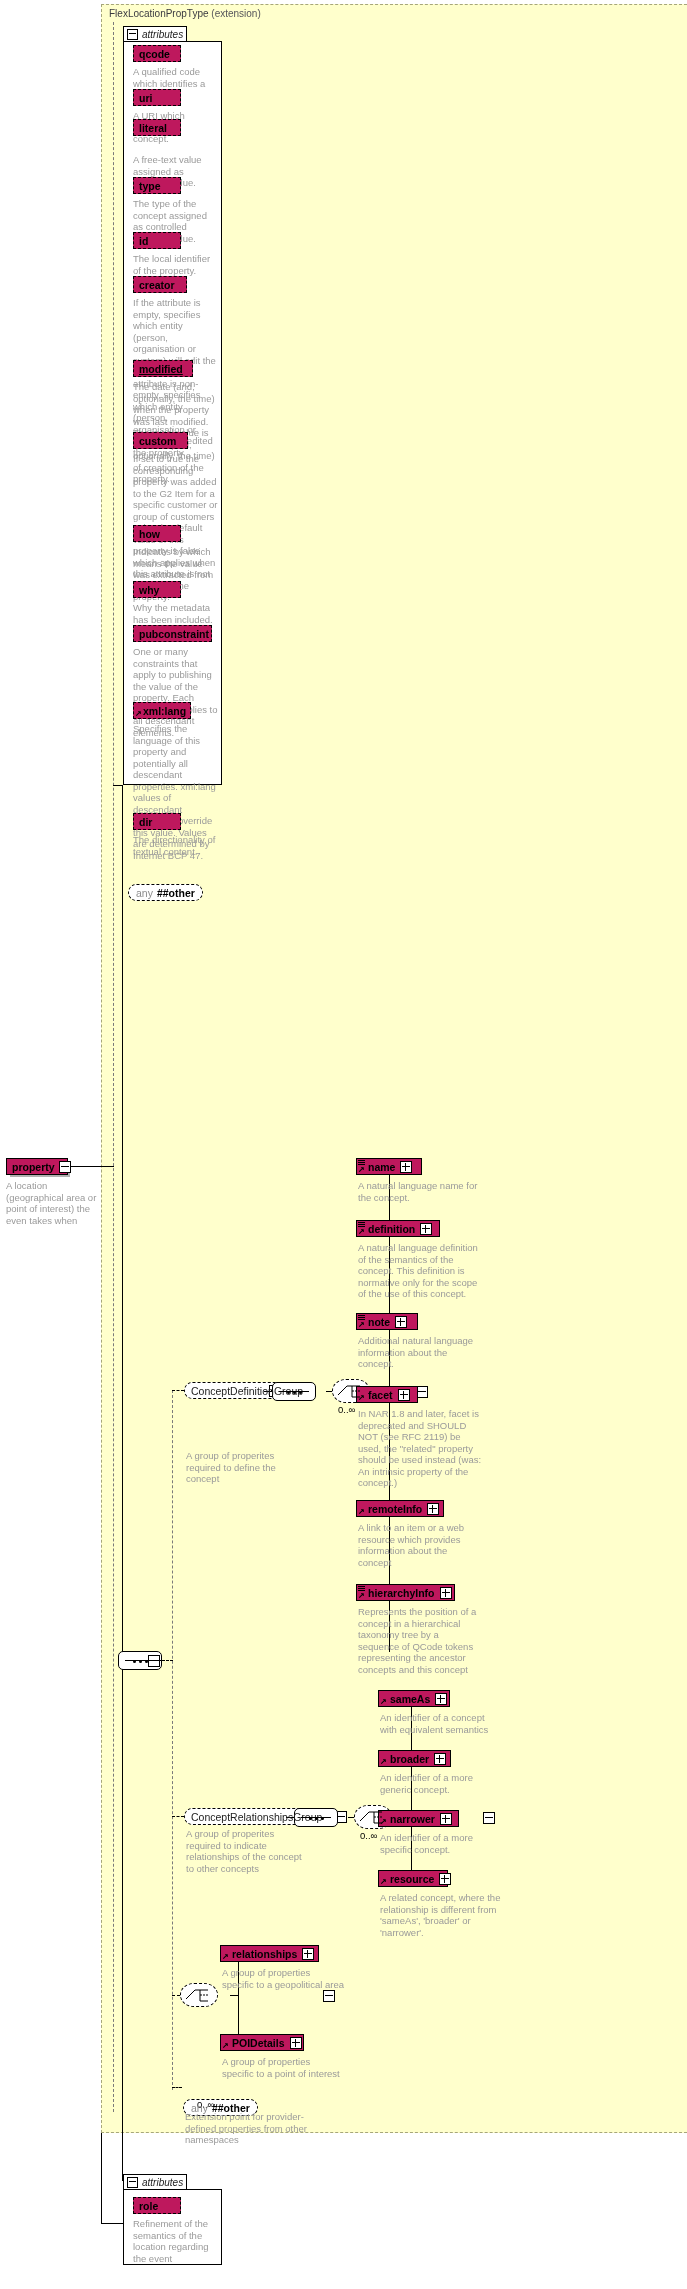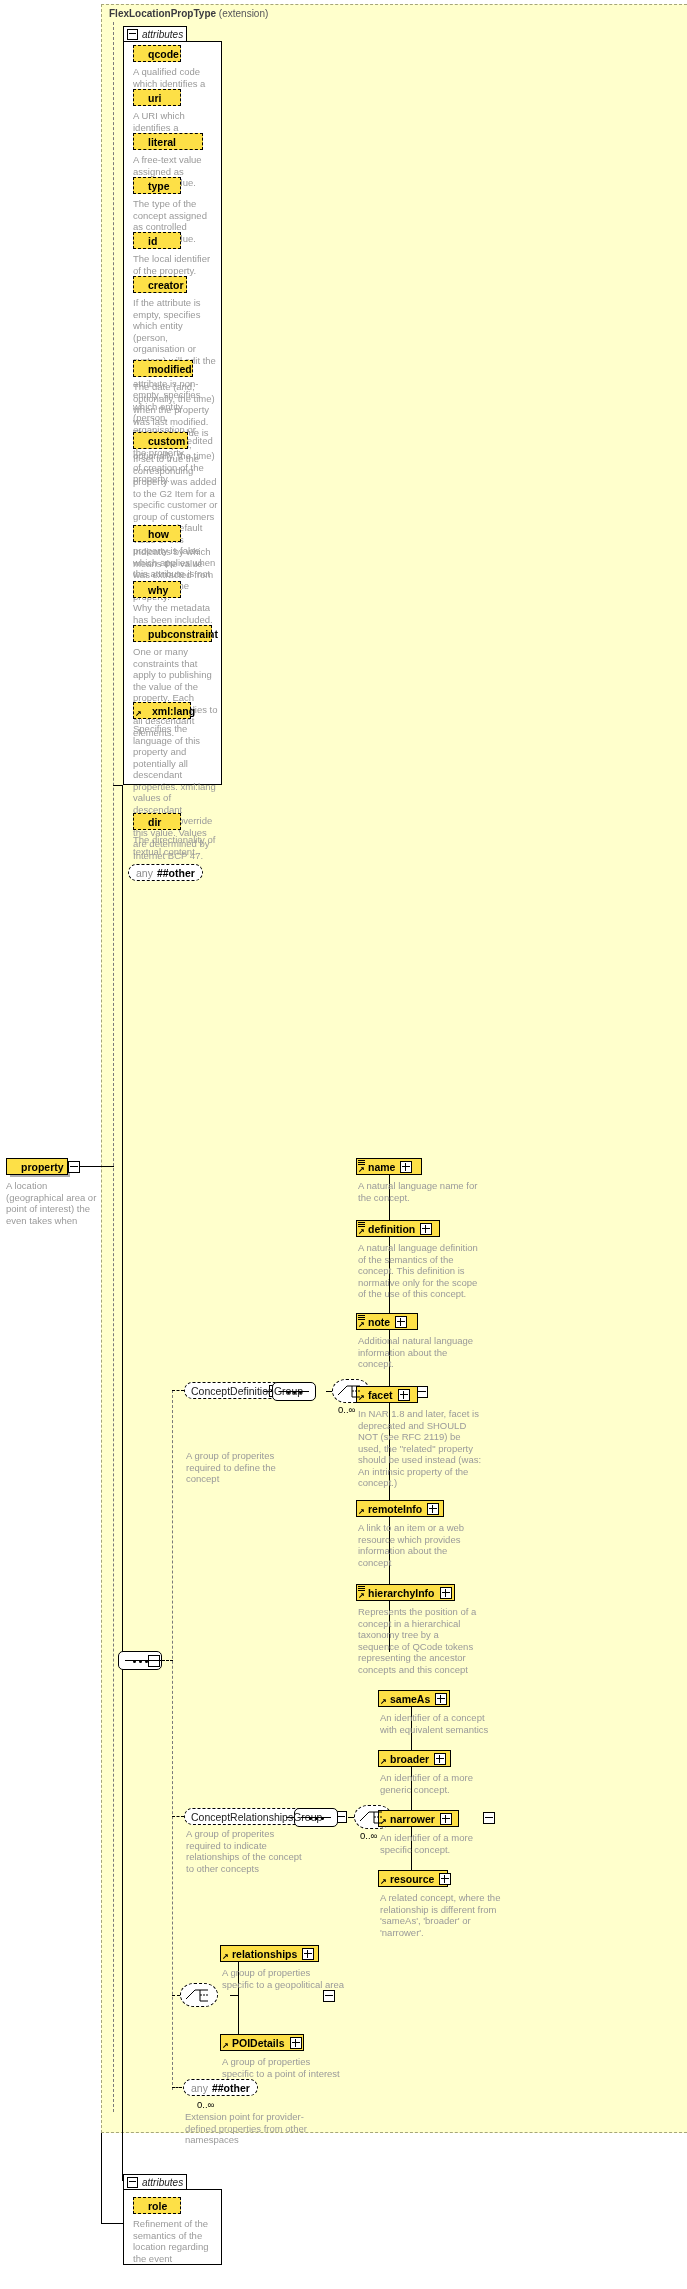--- a/index.html
+++ b/index.html
@@ -20,21 +20,21 @@
     border-left:1px dashed #a6a67a;
     border-top:1px dashed #a6a67a;
     border-bottom:1px dashed #a6a67a;
     box-sizing:border-box;
   }
   #ext-title{
     left:109px;top:8px;
     font-size:10px;color:#55555a;
     white-space:nowrap;
   }
-  #ext-title b{color:#3a3a40;font-weight:bold;}
+  #ext-title b{color:#3a3a40;font-weight:normal;}
 
   
   .vline-dash{
     border-left:1px dashed #7a7a7a;
     width:0;
   }
   .vline-solid{
     border-left:1px solid #000;
     width:0;
   }
@@ -76,25 +76,25 @@
     flex:0 0 auto;
   }
   .plusminus::before{
     content:"";position:absolute;left:1px;right:1px;top:3px;
     border-top:1px solid #000;
   }
 
   
   .node{
     position:absolute;
-    background:#fde047;
+    background:#be185d;
     box-sizing:border-box;
     height:17px;
     display:flex;align-items:center;
-    padding:0 14px;
+    padding:0 5px;
     font-size:10.5px;
     font-weight:bold;
     color:#000;
     white-space:nowrap;
   }
   .node.dashed{border:1px dashed #000;}
   .node.solid{border:1px solid #000;}
   .node::after{
     content:"";
     position:absolute;
@@ -160,21 +160,21 @@
     content:"";position:absolute;left:3px;right:-3px;top:3px;bottom:-3px;
     background:#b0b0b0;z-index:-1;border-radius:9px;
   }
   .groupnode > *{position:relative;z-index:1;}
 
   
   .anynode{
     position:absolute;background:#fff;border:1px dashed #000;
     border-radius:10px;box-sizing:border-box;height:17px;
     display:flex;align-items:center;padding:0 7px;
-    font-size:10.5px;white-space:nowrap;
+    font-size:10.5px;white-space:nowrap;margin-top:20px;
   }
   .anynode::after{
     content:"";position:absolute;left:3px;right:-3px;top:3px;bottom:-3px;
     background:#b0b0b0;z-index:-1;border-radius:10px;
   }
   .anynode > *{position:relative;z-index:1;}
   .anynode .any-kw{color:#8d8d8d;font-weight:normal;margin-right:4px;}
   .anynode .any-ns{color:#000;font-weight:bold;}
 
   
@@ -240,21 +240,21 @@
 </div>
 <div class="desc" style="left:133px;top:66px;width:82px;">A qualified code which identifies a concept.</div>
 
 
 <div class="node dashed abs" style="left:133px;top:89px;width:48px;">
   <span>uri</span>
 </div>
 <div class="desc" style="left:133px;top:110px;width:82px;">A URI which identifies a concept.</div>
 
 
-<div class="node dashed abs" style="left:133px;top:133px;width:70px;">
+<div class="node dashed abs" style="left:133px;top:119px;width:48px;">
   <span>literal</span>
 </div>
 <div class="desc" style="left:133px;top:154px;width:85px;">A free-text value assigned as property value.</div>
 
 
 <div class="node dashed abs" style="left:133px;top:177px;width:48px;">
   <span>type</span>
 </div>
 <div class="desc" style="left:133px;top:198px;width:82px;">The type of the concept assigned as controlled property value.</div>
 
@@ -264,21 +264,21 @@
 </div>
 <div class="desc" style="left:133px;top:253px;width:84px;">The local identifier of the property.</div>
 
 
 <div class="node dashed abs" style="left:133px;top:276px;width:54px;">
   <span>creator</span>
 </div>
 <div class="desc" style="left:133px;top:297px;width:85px;">If the attribute is empty, specifies which entity (person, organisation or system) will edit the property. If the attribute is non-empty, specifies which entity (person, organisation or system) has edited the property.</div>
 
 
-<div class="node dashed abs" style="left:133px;top:360px;width:60px;">
+<div class="node dashed abs" style="left:133px;top:360px;width:60px;text-decoration:underline;">
   <span>modified</span>
 </div>
 <div class="desc" style="left:133px;top:381px;width:85px;">The date (and, optionally, the time) when the property was last modified. The initial value is the date (and, optionally, the time) of creation of the property.</div>
 
 
 <div class="node dashed abs" style="left:133px;top:432px;width:55px;">
   <span>custom</span>
 </div>
 <div class="desc" style="left:133px;top:453px;width:86px;">If set to true the corresponding property was added to the G2 Item for a specific customer or group of customers only. The default value of this property is false which applies when this attribute is not used with the property.</div>
 

